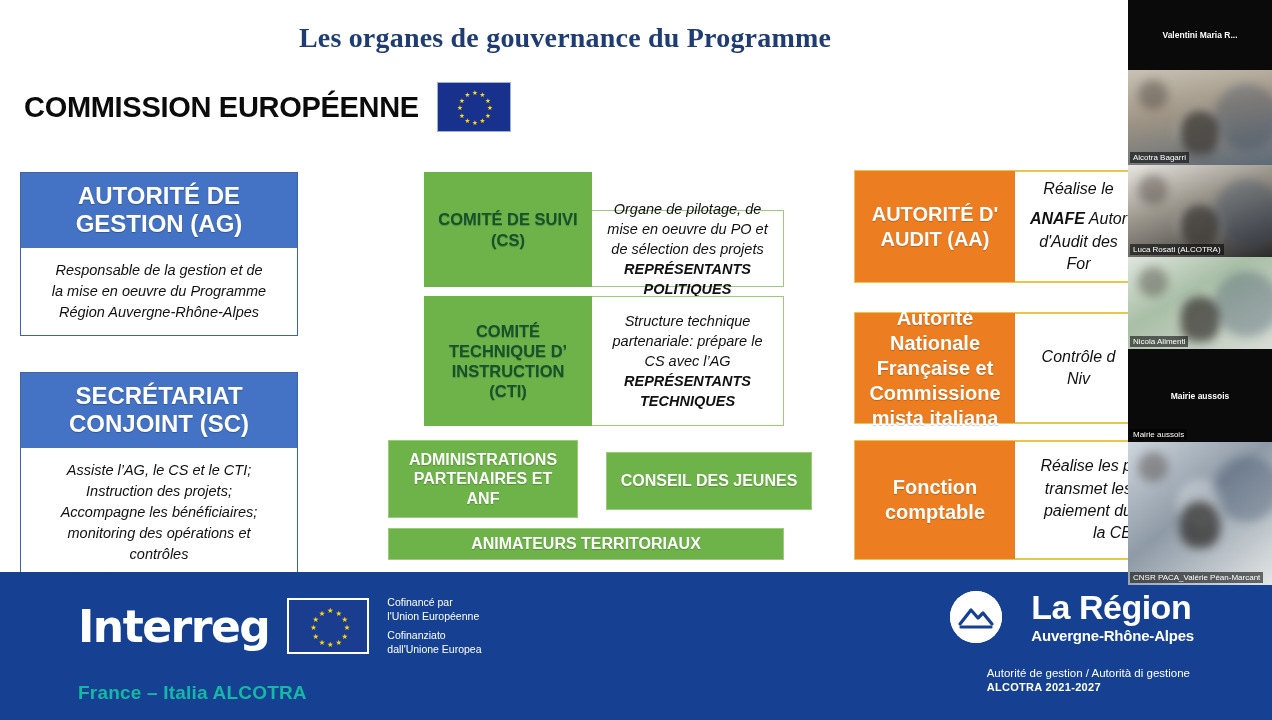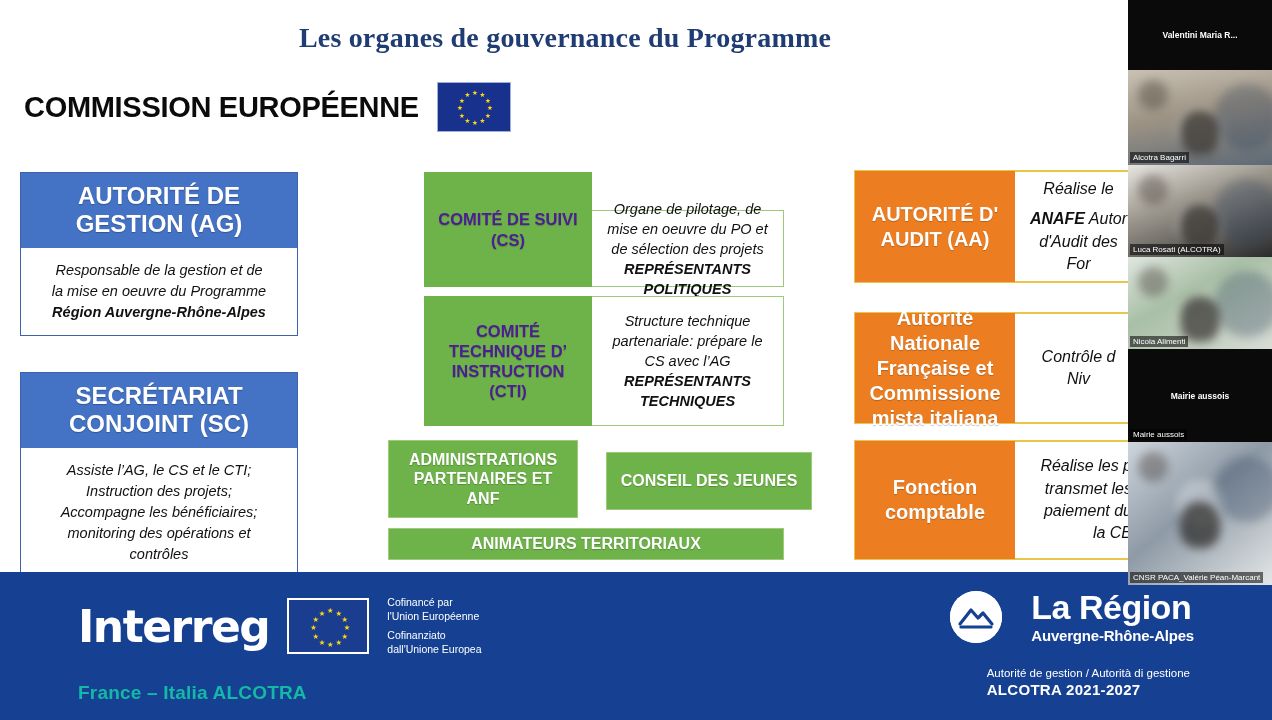--- a/index.html
+++ b/index.html
@@ -47,21 +47,21 @@
     text-shadow:0 1px 1px rgba(0,0,0,.25);
   }
   .blue-body {
     font-style:italic; font-size:14.5px; color:#111; text-align:center;
     padding:12px 9px; line-height:1.45;
   }
 
   
   .split-row { display:flex; position:absolute; }
   .green-head {
-    background:#6EB349; color:#4c1d95; font-weight:bold; font-size:16.5px;
+    background:#6EB349; color:#14532d; font-weight:bold; font-size:16.5px;
     display:flex; align-items:center; justify-content:center; text-align:center;
     line-height:1.22; padding:6px 8px; text-shadow:0 1px 1px rgba(0,0,0,.22);margin-left:36px;
   }
   .green-body {
     background:#fff; border:1px solid #9ccc7a; border-left:none;
     font-style:italic; font-size:14.5px; color:#111; text-align:center;
     display:flex; flex-direction:column; justify-content:center;
     padding:8px 10px; line-height:1.38;
   }
   .green-solid {
@@ -111,21 +111,21 @@
   #region-lockup { position:absolute; right:78px; top:18px; display:flex; align-items:center; gap:29px; }
   #region-mark {
     width:52px; height:52px; border-radius:50%; background:#fff;
     position:relative; flex:none;
   }
   #region-text-block { color:#fff; }
   #region-main { font-size:34px; font-weight:bold; line-height:1; letter-spacing:-.5px; }
   #region-subtitle { font-size:15px; font-weight:bold; margin-top:3px; letter-spacing:-.2px; }
   #region-role { position:absolute; right:82px; top:95px; color:#fff; text-align:left; }
   #region-role .r1 { font-size:11.5px; }
-  #region-role .r2 { font-size:15px; font-weight:bold; letter-spacing:.3px; margin-top:2px; }
+  #region-role .r2 { font-size:11px; font-weight:bold; letter-spacing:.3px; margin-top:2px; }
 
   
   #video-panel {
     position:absolute; right:0; top:0; width:144px; height:585px;
     background:#000; overflow:hidden;
   }
   .vtile { position:relative; width:144px; overflow:hidden; }
   .vtile .vname {
     position:absolute; left:2px; bottom:2px; max-width:140px;
     color:#fff; font-size:8px; background:rgba(0,0,0,.55);
@@ -169,21 +169,21 @@
           <div class="star" style="left: 24.0096px; top: 17.5px; font-size: 6.5px;">★</div>
           <div class="star" style="left: 29.5px; top: 12.0096px; font-size: 6.5px;">★</div>
         </div>
     </div>
 
     <div class="org-box blue-card" style="left:20px; top:172px; width:278px;">
       <div class="blue-head">AUTORITÉ DE GESTION (AG)</div>
       <div class="blue-body">
         <div>Responsable de la gestion et de</div>
         <div>la mise en oeuvre du Programme</div>
-        <div style="font-weight:bold;">Région Auvergne-Rhône-Alpes</div>
+        <div style="font-weight:normal;">Région Auvergne-Rhône-Alpes</div>
       </div>
     </div>
 
     <div class="org-box blue-card" style="left:20px; top:372px; width:278px;">
       <div class="blue-head">SECRÉTARIAT CONJOINT (SC)</div>
       <div class="blue-body">
         <div>Assiste l’AG, le CS et le CTI;</div>
         <div>Instruction des projets;</div>
         <div>Accompagne les bénéficiaires;</div>
         <div>monitoring des opérations et</div>

